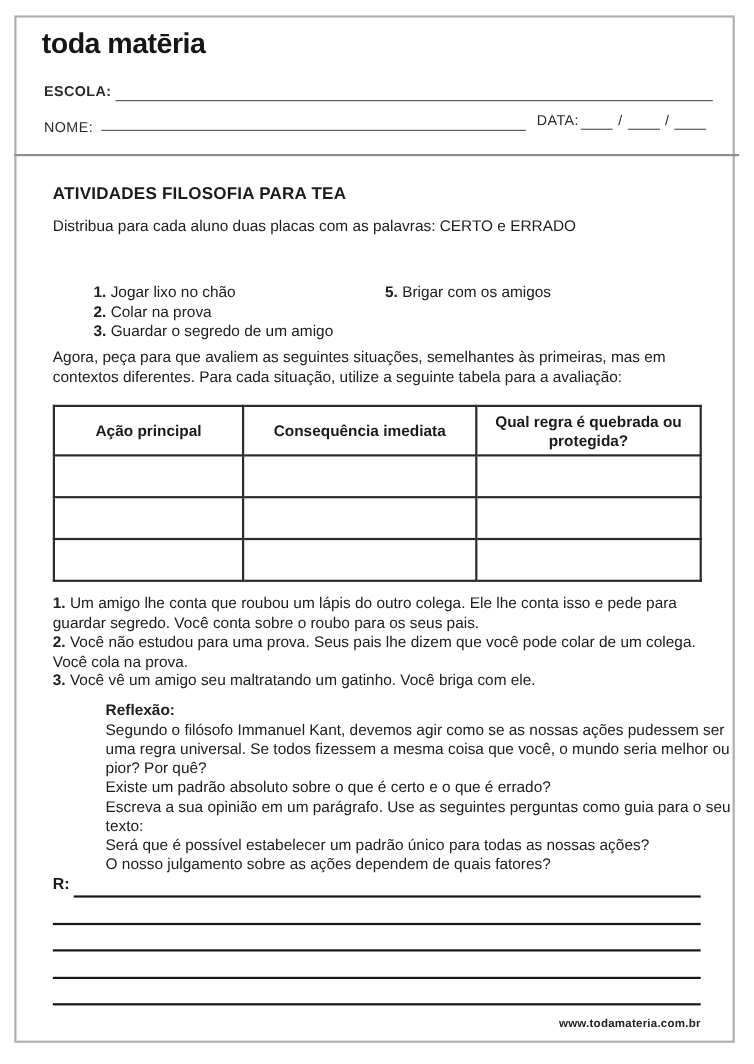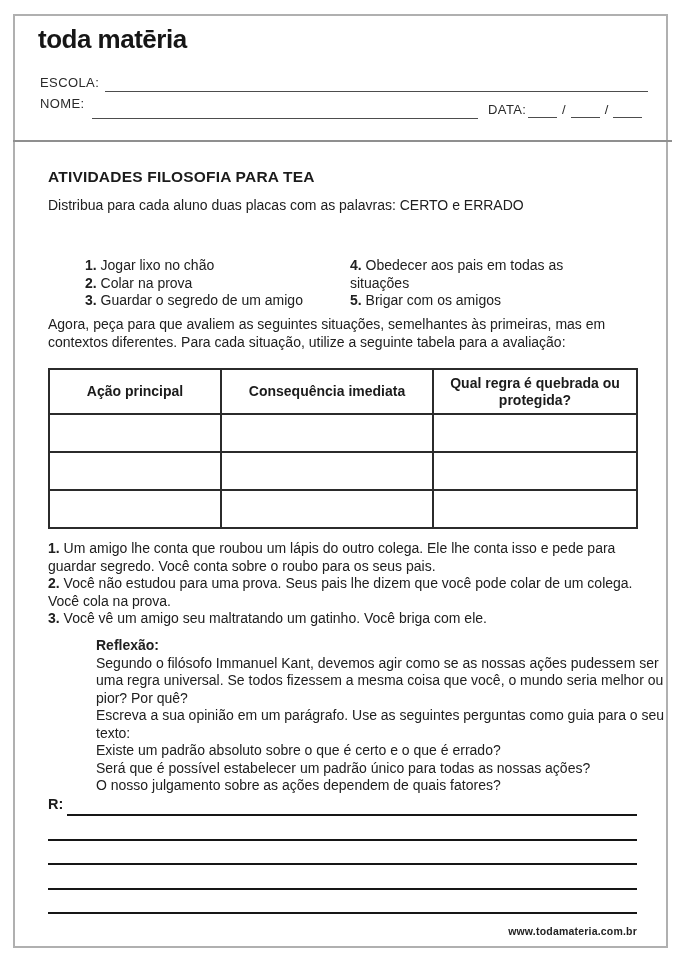--- a/index.html
+++ b/index.html
@@ -11,22 +11,22 @@
   .abs{position:absolute;}
   .page-border{
     left:13px;top:14px;width:655px;height:934px;
     border:2px solid #b0b0b0;box-sizing:border-box;
   }
   .logo{
     left:38px;top:24px;font-size:26px;font-weight:800;letter-spacing:-0.5px;
     color:#161616;
   }
   .flabel{font-size:13px;letter-spacing:0.4px;color:#2a2a2a;}
-  .school-label{left:40px;top:75px;}
-  .name-label{left:40px;top:96px;text-align:right;}
+  .school-label{left:40px;top:75px;font-weight:bold;}
+  .name-label{left:40px;top:108px;text-align:right;}
   .date-label{left:488px;top:102px;}
   .hline{border-bottom:1.5px solid #4d4d4d;height:0;}
   .school-line{left:105px;top:91px;width:543px;}
   .name-line{left:92px;top:118px;width:386px;}
   .date-blanks{left:528px;top:102px;display:flex;align-items:flex-end;gap:5px;height:16px;}
   .date-blank{width:29px;height:14px;border-bottom:1.5px solid #4d4d4d;}
   .date-slash{font-size:13px;color:#2a2a2a;line-height:16px;}
   .header-divider{left:13px;top:140px;width:659px;border-top:2px solid #8f8f8f;height:0;}
 
   .title{
@@ -101,21 +101,20 @@
   <div class="abs bodytext intro">
     <div>Distribua para cada aluno duas placas com as palavras: CERTO e ERRADO</div>
   </div>
 
   <div class="abs bodytext placard-col-a">
     <div><span class="num">1.</span> <span>Jogar lixo no chão</span></div>
     <div><span class="num">2.</span> <span>Colar na prova</span></div>
     <div><span class="num">3.</span> <span>Guardar o segredo de um amigo</span></div>
   </div>
   <div class="abs bodytext placard-col-b">
-    <div><span class="num">4.</span> <span>Obedecer aos pais em todas as situações</span></div>
     <div><span class="num">5.</span> <span>Brigar com os amigos</span></div>
   </div>
 
   <div class="abs bodytext instruction2">Agora, peça para que avaliem as seguintes situações, semelhantes às primeiras, mas em contextos diferentes. Para cada situação, utilize a seguinte tabela para a avaliação:</div>
 
   <table class="abs eval-table">
     <colgroup>
         <col class="col-1">
         <col class="col-2">
         <col class="col-3">
@@ -148,22 +147,22 @@
 
   <div class="abs bodytext situations">
     <div><span class="num">1.</span> <span>Um amigo lhe conta que roubou um lápis do outro colega. Ele lhe conta isso e pede para guardar segredo. Você conta sobre o roubo para os seus pais.</span></div>
     <div><span class="num">2.</span> <span>Você não estudou para uma prova. Seus pais lhe dizem que você pode colar de um colega. Você cola na prova.</span></div>
     <div><span class="num">3.</span> <span>Você vê um amigo seu maltratando um gatinho. Você briga com ele.</span></div>
   </div>
 
   <div class="abs bodytext reflection">
     <div class="reflection-heading">Reflexão:</div>
     <div>Segundo o filósofo Immanuel Kant, devemos agir como se as nossas ações pudessem ser uma regra universal. Se todos fizessem a mesma coisa que você, o mundo seria melhor ou pior? Por quê?</div>
+    <div>Existe um padrão absoluto sobre o que é certo e o que é errado?</div>
     <div>Escreva a sua opinião em um parágrafo. Use as seguintes perguntas como guia para o seu texto:</div>
-    <div>Existe um padrão absoluto sobre o que é certo e o que é errado?</div>
     <div>Será que é possível estabelecer um padrão único para todas as nossas ações?</div>
     <div>O nosso julgamento sobre as ações dependem de quais fatores?</div>
   </div>
 
   <div class="abs answer-label">R:</div>
   <div class="abs answer-line aline-1"></div>
   <div class="abs answer-line aline-2"></div>
   <div class="abs answer-line aline-3"></div>
   <div class="abs answer-line aline-4"></div>
   <div class="abs answer-line aline-5"></div>

